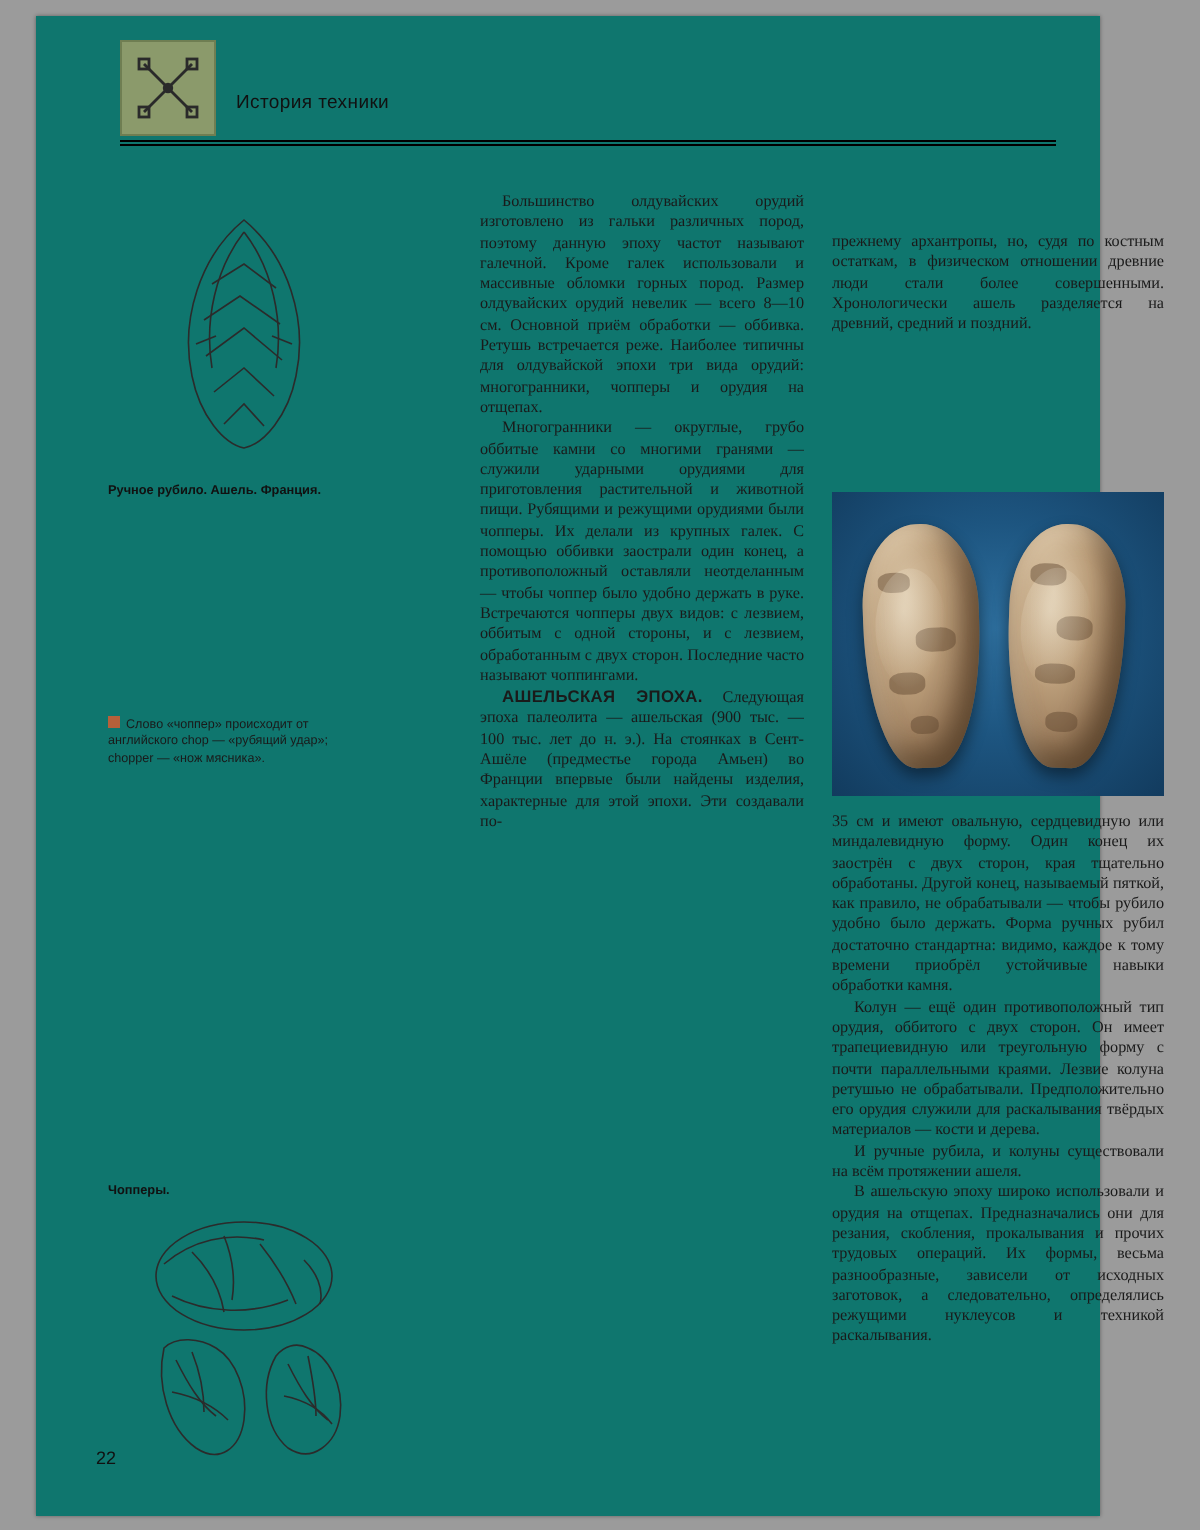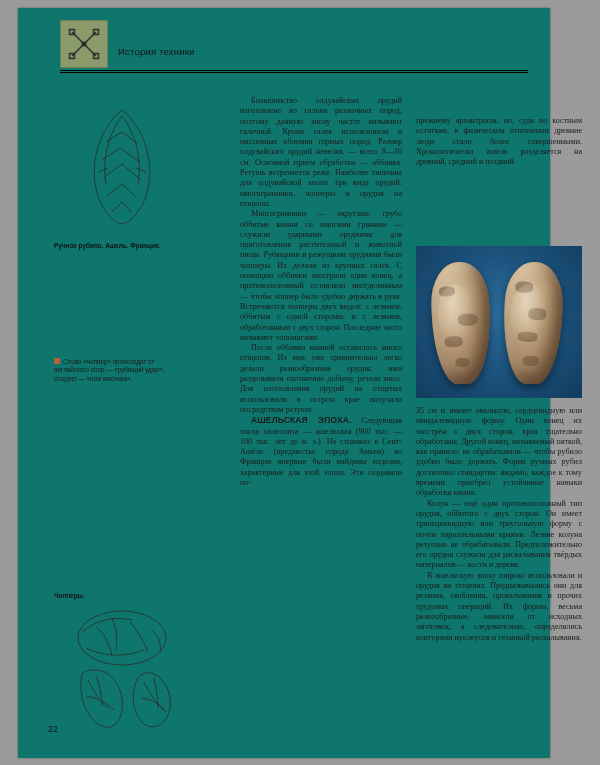--- a/index.html
+++ b/index.html
@@ -259,21 +259,20 @@
         <path d="M92 78 C98 90 104 100 112 106"></path>
         <path d="M90 94 C100 96 108 100 114 108"></path>
         <path d="M102 74 C104 84 106 94 106 104"></path>
       </g>
     </svg>
   </div>
 
   <div class="col col-left">
     <p>Большинство олдувайских орудий изготовлено из гальки различных пород, поэтому данную эпоху частот называют галечной. Кроме галек использовали и массивные обломки горных пород. Размер олдувайских орудий невелик — всего 8—10 см. Основной приём обработки — оббивка. Ретушь встречается реже. Наиболее типичны для олдувайской эпохи три вида орудий: многогранники, чопперы и орудия на отщепах.</p>
     <p>Многогранники — округлые, грубо оббитые камни со многими гранями — служили ударными орудиями для приготовления растительной и животной пищи. Рубящими и режущими орудиями были чопперы. Их делали из крупных галек. С помощью оббивки заострали один конец, а противоположный оставляли неотделанным — чтобы чоппер было удобно держать в руке. Встречаются чопперы двух видов: с лезвием, оббитым с одной стороны, и с лезвием, обработанным с двух сторон. Последние часто называют чоппингами.</p>
-    <p>После оббивки камней оставалось много отщепов. Из них уже сравнительно легко делали разнообразные орудия, ими разделывали охотничью добычу, резали мясо. Для изготовления орудий на отщепах использовали в остром крае получали посредством ретуши.</p>
     <p><span class="section-head">АШЕЛЬСКАЯ ЭПОХА.</span><span> Следующая эпоха палеолита — ашельская (900 тыс. — 100 тыс. лет до н. э.). На стоянках в Сент-Ашёле (предместье города Амьен) во Франции впервые были найдены изделия, характерные для этой эпохи. Эти создавали по-</span></p>
   </div>
 
   <div class="col col-right" style="top:88px;height:146px;overflow:hidden;margin-top:20px;">
     <p class="noind">прежнему архантропы, но, судя по костным остаткам, в физическом отношении древние люди стали более совершенными. Хронологически ашель разделяется на древний, средний и поздний.</p>
   </div>
 
   <div class="photo">
     <div class="axe a">
       <span class="chip" style="left:8px;top:24px;width:16px;height:10px;"></span>
@@ -285,17 +284,18 @@
       <span class="chip" style="left:10px;top:20px;width:18px;height:11px;"></span>
       <span class="chip" style="left:24px;top:46px;width:18px;height:12px;"></span>
       <span class="chip" style="left:14px;top:70px;width:20px;height:10px;"></span>
       <span class="chip" style="left:20px;top:94px;width:16px;height:10px;"></span>
     </div>
   </div>
 
   <div class="col col-right" style="top:398px;">
     <p class="noind">35 см и имеют овальную, сердцевидную или миндалевидную форму. Один конец их заострён с двух сторон, края тщательно обработаны. Другой конец, называемый пяткой, как правило, не обрабатывали — чтобы рубило удобно было держать. Форма ручных рубил достаточно стандартна: видимо, каждое к тому времени приобрёл устойчивые навыки обработки камня.</p>
     <p>Колун — ещё один противоположный тип орудия, оббитого с двух сторон. Он имеет трапециевидную или треугольную форму с почти параллельными краями. Лезвие колуна ретушью не обрабатывали. Предположительно его орудия служили для раскалывания твёрдых материалов — кости и дерева.</p>
-    <p>В ашельскую эпоху широко использовали и орудия на отщепах. Предназначались они для резания, скобления, прокалывания и прочих трудовых операций. Их формы, весьма разнообразные, зависели от исходных заготовок, а следовательно, определялись контурами нуклеусов и техникой раскалывания.</p>
+    <p>И ручные рубила, и колуны существовали на всём протяжении ашеля.</p>
+    <p>В ашельскую эпоху широко использовали и орудия на отщепах. Предназначались они для резания, скобления, прокалывания и прочих трудовых операций. Их формы, весьма разнообразные, зависели от исходных заготовок, а следовательно, определялись режущими нуклеусов и техникой раскалывания.</p>
   </div>
 
   <div class="folio">22</div>
 </div>
 
 </body></html>

